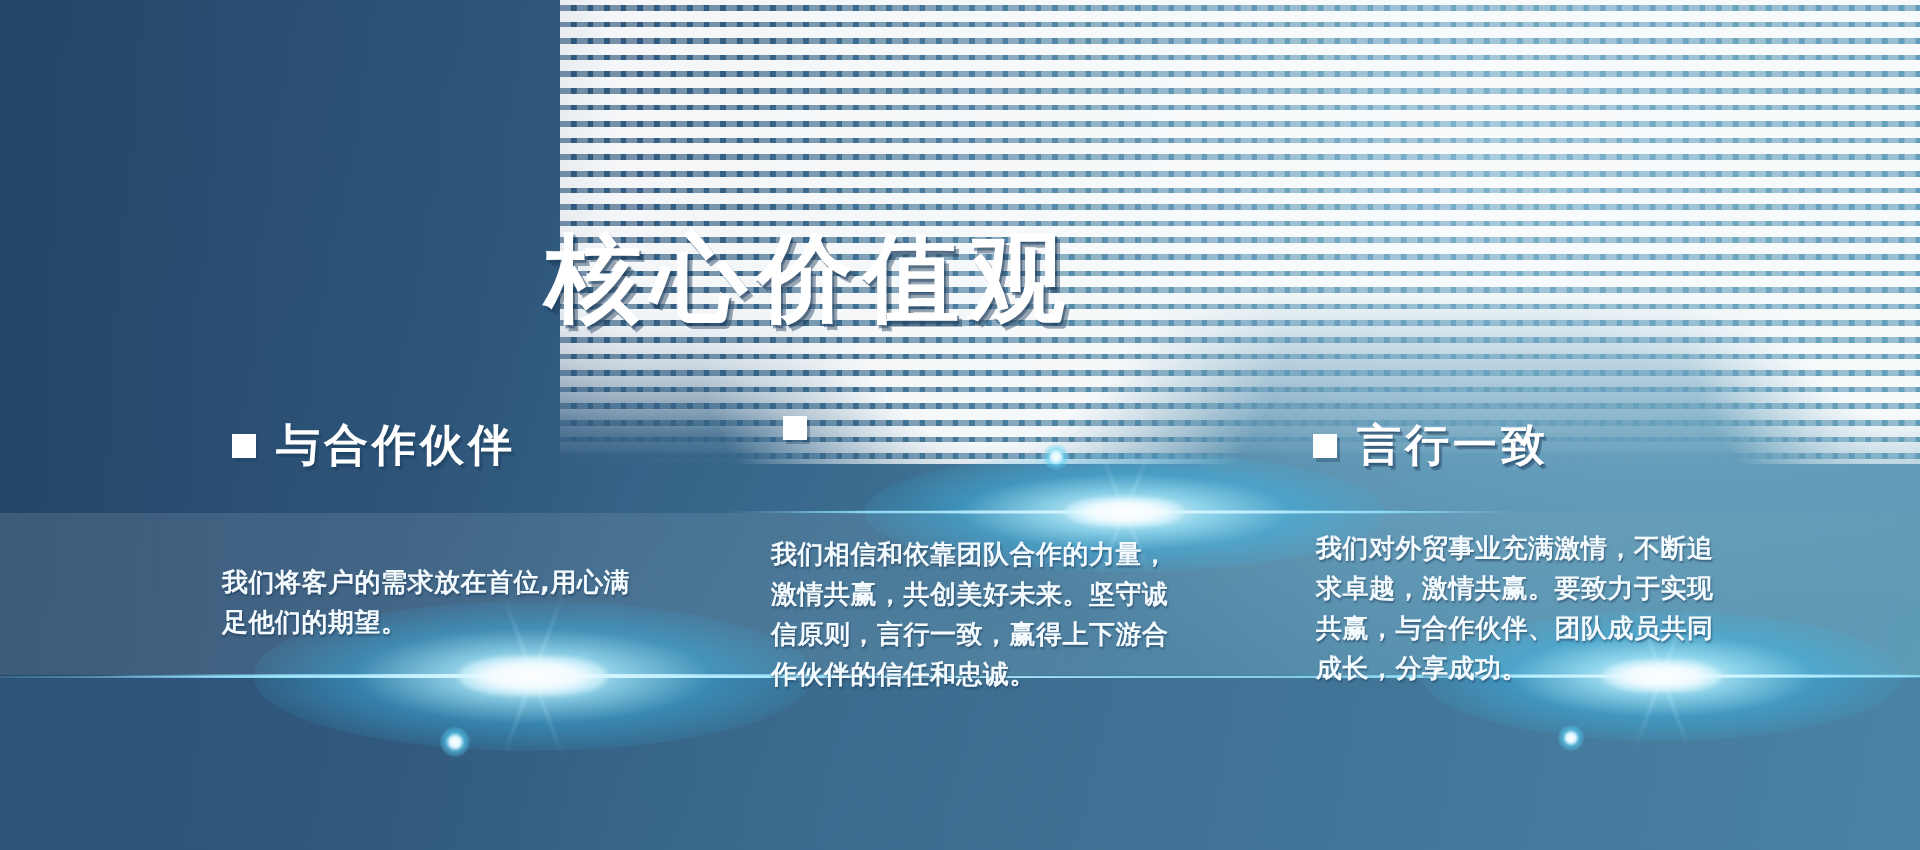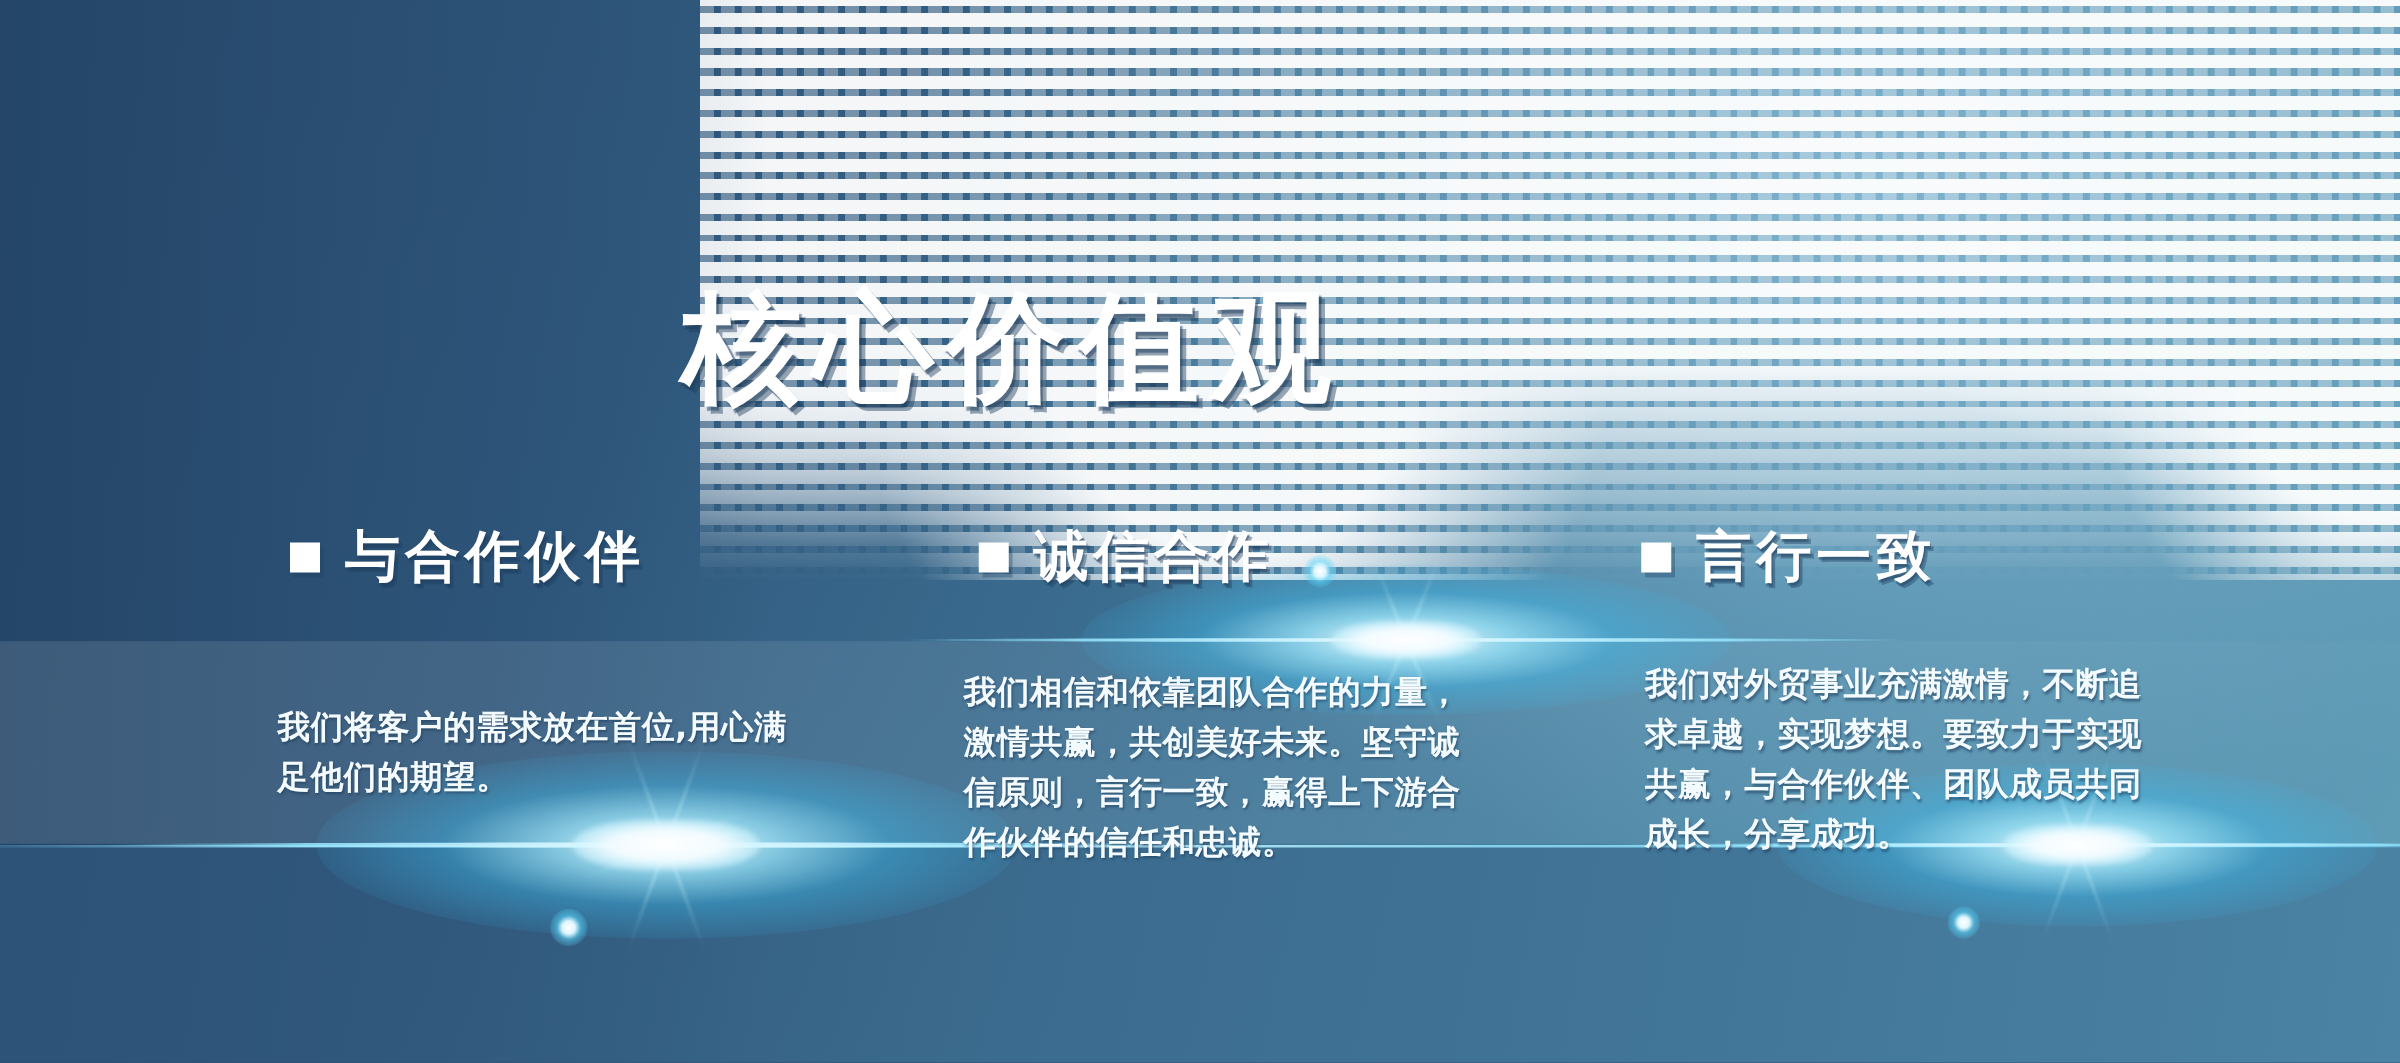--- a/index.html
+++ b/index.html
@@ -202,27 +202,26 @@
       <div class="col-head">
         <span class="bullet"></span>
         <span>与合作伙伴</span>
       </div>
       <div class="col-body">我们将客户的需求放在首位,用心满足他们的期望。</div>
     </div>
 
     <div class="col c2">
       <div class="col-head">
         <span class="bullet"></span>
-        <span>诚信合作</span>
       </div>
       <div class="col-body">我们相信和依靠团队合作的力量，激情共赢，共创美好未来。坚守诚信原则，言行一致，赢得上下游合作伙伴的信任和忠诚。</div>
     </div>
 
     <div class="col c3">
       <div class="col-head">
         <span class="bullet"></span>
         <span>言行一致</span>
       </div>
-      <div class="col-body">我们对外贸事业充满激情，不断追求卓越，实现梦想。要致力于实现共赢，与合作伙伴、团队成员共同成长，分享成功。</div>
+      <div class="col-body">我们对外贸事业充满激情，不断追求卓越，激情共赢。要致力于实现共赢，与合作伙伴、团队成员共同成长，分享成功。</div>
     </div>
 
   </div>
 </div>
 
 </body></html>

